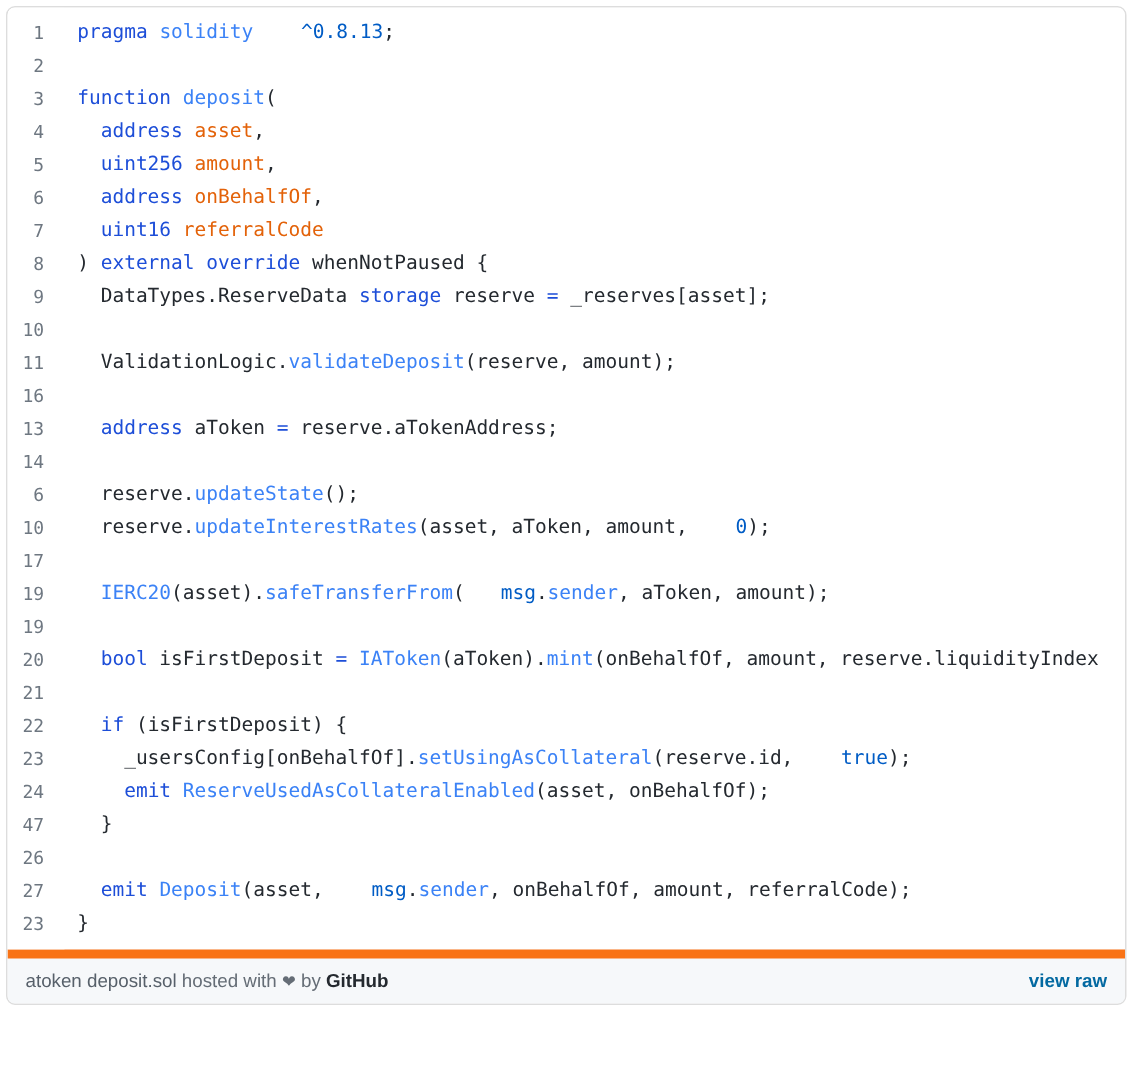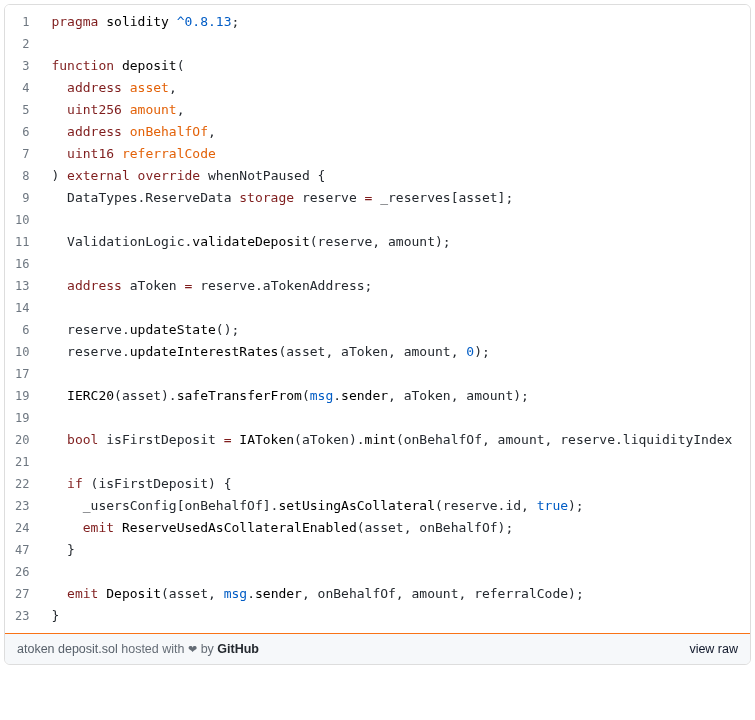--- a/index.html
+++ b/index.html
@@ -38,39 +38,39 @@
     flex: 1 1 auto;
     padding: 6px 8px;
     font-family: ui-monospace, SFMono-Regular, Menlo, Consolas, monospace;
     font-size: 13px;
     line-height: 22px;
     color: #24292f;
     white-space: pre;
     overflow-x: hidden;
   }
   .code .line { height: 22px; }
-  .kw   { color: #7f1d1d; }   
-  .fn   { color: #000000; text-align: right; }   
+  .kw   { color: #1d4ed8; }   
+  .fn   { color: #3b82f6; text-align: right; }   
   .id   { color: #e36209; }   
-  .blue { color: #005cc5; }   
+  .blue { color: #005cc5; margin-left: 24px; }   
   .meta {
     display: flex;
     justify-content: space-between;
     align-items: center;
     padding: 8px 12px;
     font-size: 12.5px;
     color: #656d76;
     background: #f6f8fa;
-    border-top: 1px solid #f97316;
+    border-top: 6px solid #f97316;
   }
   .meta a { color: #656d76; text-decoration: none; }
   .meta .left { display: inline; }
   .meta .fname { color: #57606a; }
   .meta .gh { color: #24292f; font-weight: 600; }
-  .meta .raw { color: #0f172a; }
+  .meta .raw { color: #0369a1; font-weight: bold; }
   .heart { font-size: 11px; }
 </style>
 </head>
 <body>
 
 <div class="gist">
   <div class="code-area">
     <div class="gutter" id="gutter">
         <div class="ln">1</div>
         <div class="ln">2</div>

